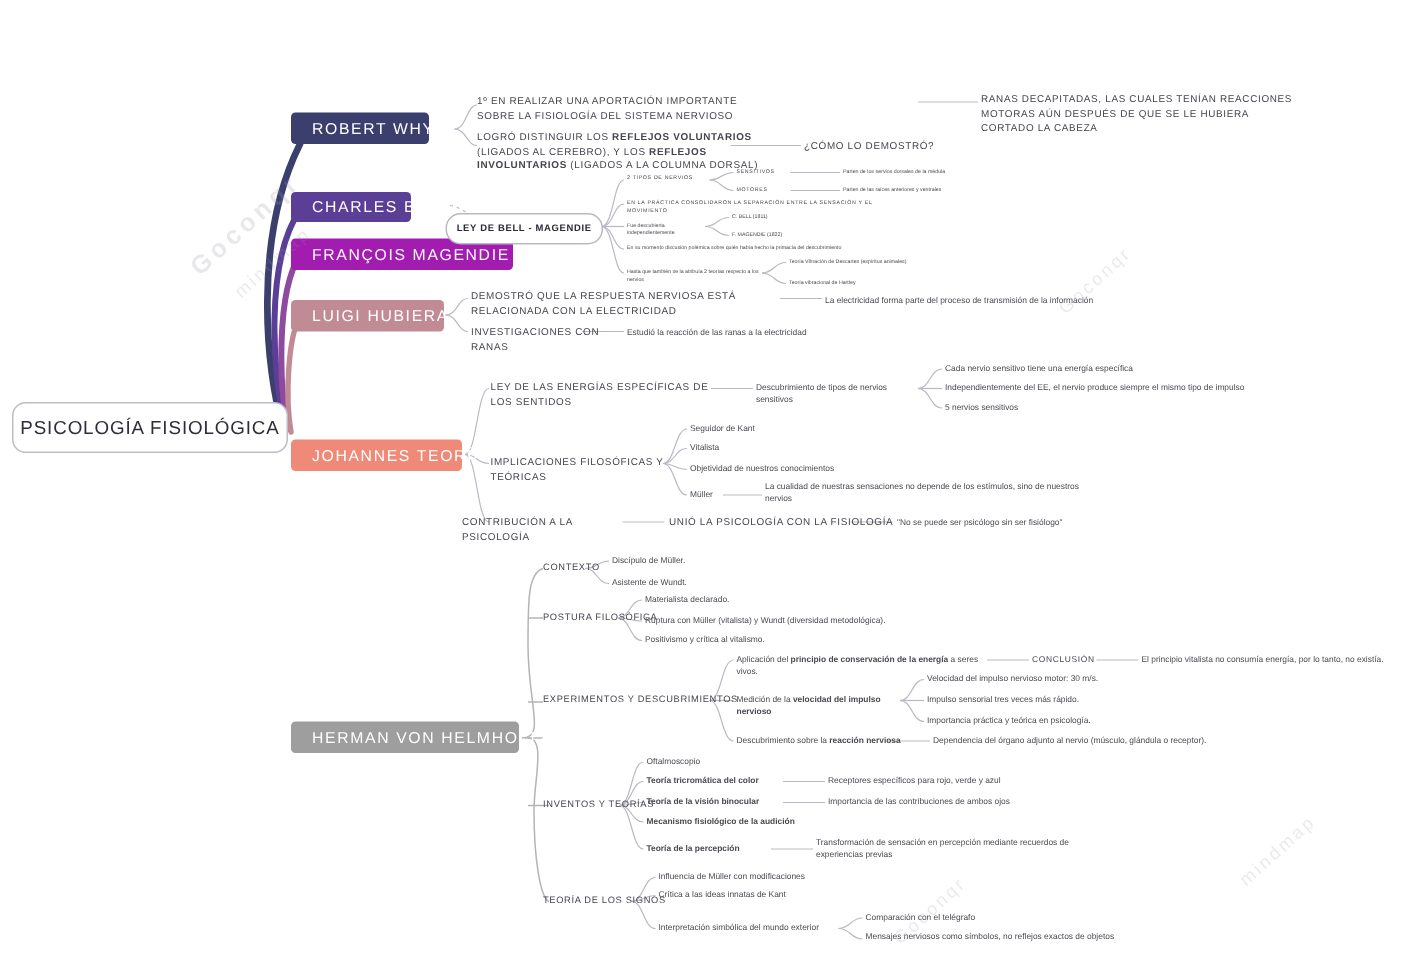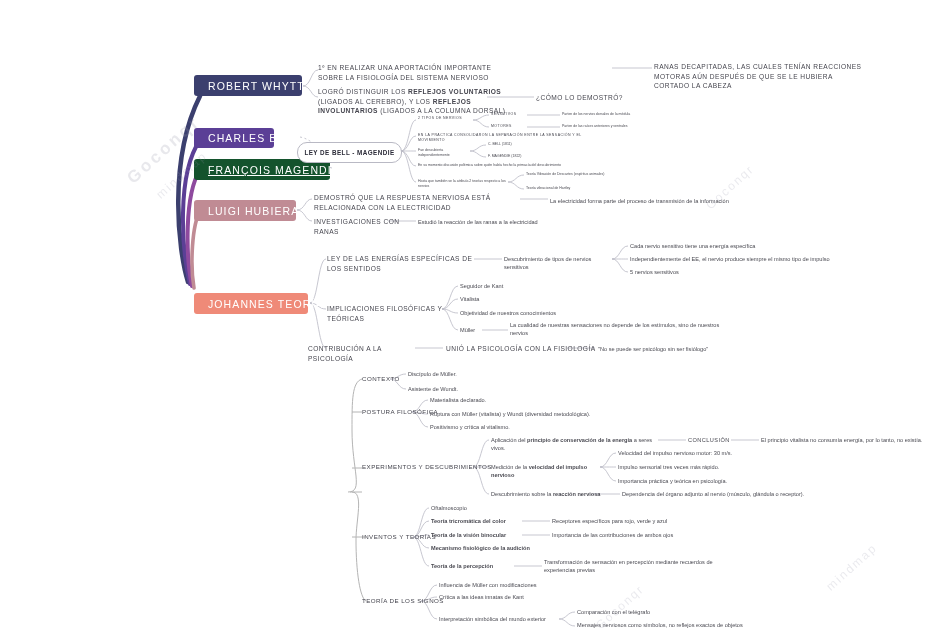--- a/index.html
+++ b/index.html
@@ -19,23 +19,23 @@
     display:flex;align-items:center;justify-content:center;
     font-size:12.5px;letter-spacing:.6px;color:#2d2d3a;white-space:nowrap;
   }
 
   
   .person{
     position:absolute;display:flex;align-items:center;
     border-radius:3px;color:#ffffff;font-size:10.5px;letter-spacing:1.1px;
     padding-left:14px;box-sizing:border-box;white-space:nowrap;
   }
-  .p-whytt    {left:194px;top:75px;  width:108px;height:21px;background:#3b3f6e;}
+  .p-whytt    {left:194px;top:75px;  width:92px;height:21px;background:#3b3f6e;}
   .p-bell     {left:194px;top:128px; width:80px;height:20px;background:#5b3f96;}
-  .p-magendie {left:194px;top:159px; width:136px;height:21px;background:#14532d;text-decoration:underline;}
+  .p-magendie {left:194px;top:159px; width:148px;height:21px;background:#a21caf;}
   .p-galvani  {left:194px;top:200px; width:102px;height:21px;background:#c08b94;}
   .p-muller   {left:194px;top:293px; width:114px;height:21px;background:#ef8a78;}
   .p-helmholtz{left:194px;top:481px; width:152px;height:21px;background:#9e9e9e;}
 
   
   .pill{
     position:absolute;left:297px;top:142px;width:103px;height:19px;
     border:1.1px solid #b9b9c4;border-radius:10px;background:#ffffff;
     display:flex;align-items:center;justify-content:center;
     font-size:6.3px;letter-spacing:.45px;font-weight:bold;color:#2b2b38;white-space:nowrap;
@@ -163,35 +163,41 @@
       <path d="M514,566 L542,566"></path>
 
       <path d="M421,601 C429,601 429,585 437,585"></path>
       <path d="M421,601 C429,601 429,597 437,597"></path>
       <path d="M421,601 C429,601 429,619 437,619"></path>
       <path d="M559,619 C567,619 567,612 575,612"></path>
       <path d="M559,619 C567,619 567,626 575,626"></path>
     </g>
   </svg>
 
+  <div class="root">
+    <span>PSICOLOGÍA FISIOLÓGICA</span>
+  </div>
 
   <div class="person p-whytt">
     <span>ROBERT WHYTT</span>
   </div>
   <div class="person p-bell">
     <span>CHARLES BELL</span>
   </div>
   <div class="person p-magendie">
     <span>FRANÇOIS MAGENDIE</span>
   </div>
   <div class="person p-galvani">
     <span>LUIGI HUBIERA</span>
   </div>
   <div class="person p-muller">
     <span>JOHANNES TEORÍA</span>
+  </div>
+  <div class="person p-helmholtz">
+    <span>HERMAN VON HELMHOLTZ</span>
   </div>
 
   <div class="t cap s9" style="left:318px;top:63px;width:200px;">1º EN REALIZAR UNA APORTACIÓN IMPORTANTE SOBRE LA FISIOLOGÍA DEL SISTEMA NERVIOSO</div>
 
   <div class="t cap s9" style="left:318px;top:87px;width:200px;">
     <span>LOGRÓ DISTINGUIR LOS </span><span class="b">REFLEJOS VOLUNTARIOS</span><span> (LIGADOS AL CEREBRO), Y LOS </span><span class="b">REFLEJOS INVOLUNTARIOS</span><span> (LIGADOS A LA COLUMNA DORSAL)</span>
   </div>
 
   <div class="t cap s9" style="left:536px;top:93px;width:100px;">¿CÓMO LO DEMOSTRÓ?</div>
   <div class="t cap s9" style="left:654px;top:62px;width:210px;">RANAS DECAPITADAS, LAS CUALES TENÍAN REACCIONES MOTORAS AÚN DESPUÉS DE QUE SE LE HUBIERA CORTADO LA CABEZA</div>

